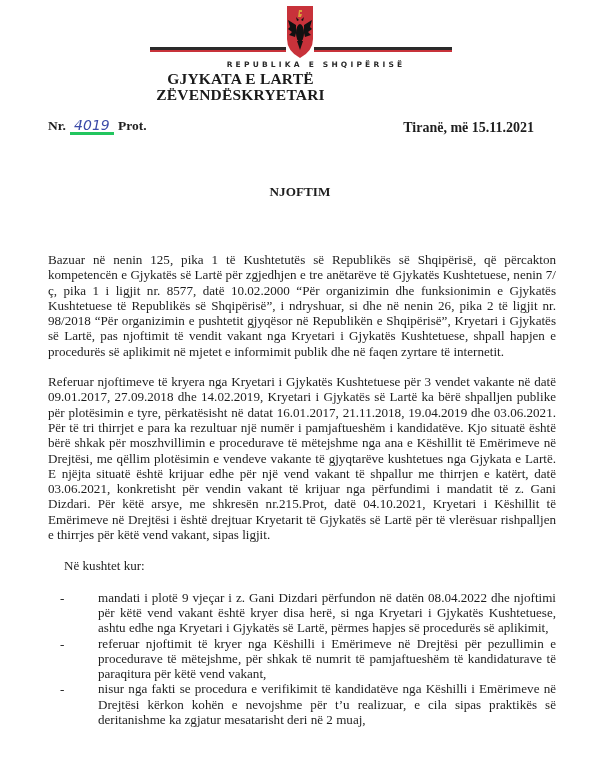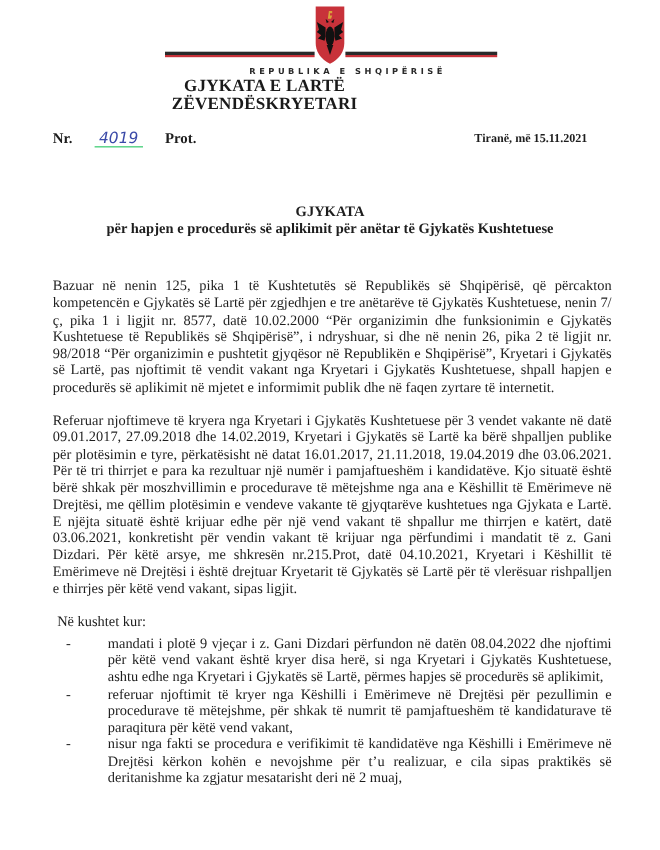--- a/index.html
+++ b/index.html
@@ -13,32 +13,32 @@
   .rule-right { left: 314px; width: 138px; }
   .rule-left::after, .rule-right::after { content: ""; position: absolute; left: 0; right: 0; top: 3px; height: 2px; background: #c8323a; }
 
   .republika { position: absolute; top: 60px; left: 0; width: 600px; text-align: center;
                font-family: "DejaVu Sans", "Liberation Sans", sans-serif; font-size: 7.5px;
                letter-spacing: 3.2px; font-weight: bold; color: #2a2a2a; padding-left: 16px; }
   .court { position: absolute; top: 71px; left: 0; width: 481px; text-align: center;
            font-size: 15.5px; font-weight: bold; line-height: 16px; color: #1a1a1a; letter-spacing: 0.2px; }
 
   .prot { position: absolute; left: 48px; top: 118px; font-size: 13.5px; font-weight: bold; }
-  .prot .num { display: inline-block; width: 44px; border-bottom: 1px solid #22c55e; text-align: center;
+  .prot .num { display: inline-block; width: 44px; border-bottom: 3px solid #22c55e; text-align: center;
                font-family: "DejaVu Sans", sans-serif; font-weight: normal; font-style: italic;
-               color: #3b4aa8; font-size: 14px; margin: 0 20px; line-height: 14px; }
-  .date { position: absolute; right: 66px; top: 120px; font-size: 11px; font-weight: bold; }
+               color: #3b4aa8; font-size: 14px; margin: 0 4px; line-height: 14px; }
+  .date { position: absolute; right: 66px; top: 120px; font-size: 14px; font-weight: bold; }
 
   .title-block { position: absolute; top: 184px; left: 0; width: 600px; text-align: center;
                  font-weight: bold; font-size: 13.2px; line-height: 16px; }
 
   .body { position: absolute; left: 48px; top: 240px; width: 508px; font-size: 13.1px;
           line-height: 15.3px; text-align: justify; }
   .body p { margin: 12px 0 15px 0; }
-  .body .lead { margin: 4px; }
+  .body .lead { margin: 16px; }
   ul.conds { list-style: none; margin: 0; padding: 0; }
   ul.conds li { position: relative; padding-left: 50px; }
   ul.conds li::before { content: "-"; position: absolute; left: 12px; top: 0; }
 </style>
 </head>
 <body>
 
 <div class="page">
 
   <svg class="emblem" viewBox="0 0 28 54">
@@ -61,22 +61,21 @@
     <div>GJYKATA E LARTË</div>
     <div>ZËVENDËSKRYETARI</div>
   </div>
 
   <div class="prot">
     <span>Nr.</span><span class="num">4019</span><span>Prot.</span>
   </div>
   <div class="date">Tiranë, më 15.11.2021</div>
 
   <div class="title-block">
-    <div>GJYKATA</div>
-    <div>për hapjen e procedurës së aplikimit për anëtar të Gjykatës Kushtetuese</div>
+    <div>NJOFTIM</div>
   </div>
 
   <div class="body">
     <p>Bazuar në nenin 125, pika 1 të Kushtetutës së Republikës së Shqipërisë, që përcakton kompetencën e Gjykatës së Lartë për zgjedhjen e tre anëtarëve të Gjykatës Kushtetuese, nenin 7/ç, pika 1 i ligjit nr. 8577, datë 10.02.2000 “Për organizimin dhe funksionimin e Gjykatës Kushtetuese të Republikës së Shqipërisë”, i ndryshuar, si dhe në nenin 26, pika 2 të ligjit nr. 98/2018 “Për organizimin e pushtetit gjyqësor në Republikën e Shqipërisë”, Kryetari i Gjykatës së Lartë, pas njoftimit të vendit vakant nga Kryetari i Gjykatës Kushtetuese, shpall hapjen e procedurës së aplikimit në mjetet e informimit publik dhe në faqen zyrtare të internetit.</p>
     <p>Referuar njoftimeve të kryera nga Kryetari i Gjykatës Kushtetuese për 3 vendet vakante në datë 09.01.2017, 27.09.2018 dhe 14.02.2019, Kryetari i Gjykatës së Lartë ka bërë shpalljen publike për plotësimin e tyre, përkatësisht në datat 16.01.2017, 21.11.2018, 19.04.2019 dhe 03.06.2021. Për të tri thirrjet e para ka rezultuar një numër i pamjaftueshëm i kandidatëve. Kjo situatë është bërë shkak për moszhvillimin e procedurave të mëtejshme nga ana e Këshillit të Emërimeve në Drejtësi, me qëllim plotësimin e vendeve vakante të gjyqtarëve kushtetues nga Gjykata e Lartë. E njëjta situatë është krijuar edhe për një vend vakant të shpallur me thirrjen e katërt, datë 03.06.2021, konkretisht për vendin vakant të krijuar nga përfundimi i mandatit të z. Gani Dizdari. Për këtë arsye, me shkresën nr.215.Prot, datë 04.10.2021, Kryetari i Këshillit të Emërimeve në Drejtësi i është drejtuar Kryetarit të Gjykatës së Lartë për të vlerësuar rishpalljen e thirrjes për këtë vend vakant, sipas ligjit.</p>
     <div class="lead">Në kushtet kur:</div>
     <ul class="conds">
       <li>mandati i plotë 9 vjeçar i z. Gani Dizdari përfundon në datën 08.04.2022 dhe njoftimi për këtë vend vakant është kryer disa herë, si nga Kryetari i Gjykatës Kushtetuese, ashtu edhe nga Kryetari i Gjykatës së Lartë, përmes hapjes së procedurës së aplikimit,</li>
       <li>referuar njoftimit të kryer nga Këshilli i Emërimeve në Drejtësi për pezullimin e procedurave të mëtejshme, për shkak të numrit të pamjaftueshëm të kandidaturave të paraqitura për këtë vend vakant,</li>
       <li>nisur nga fakti se procedura e verifikimit të kandidatëve nga Këshilli i Emërimeve në Drejtësi kërkon kohën e nevojshme për t’u realizuar, e cila sipas praktikës së deritanishme ka zgjatur mesatarisht deri në 2 muaj,</li>

